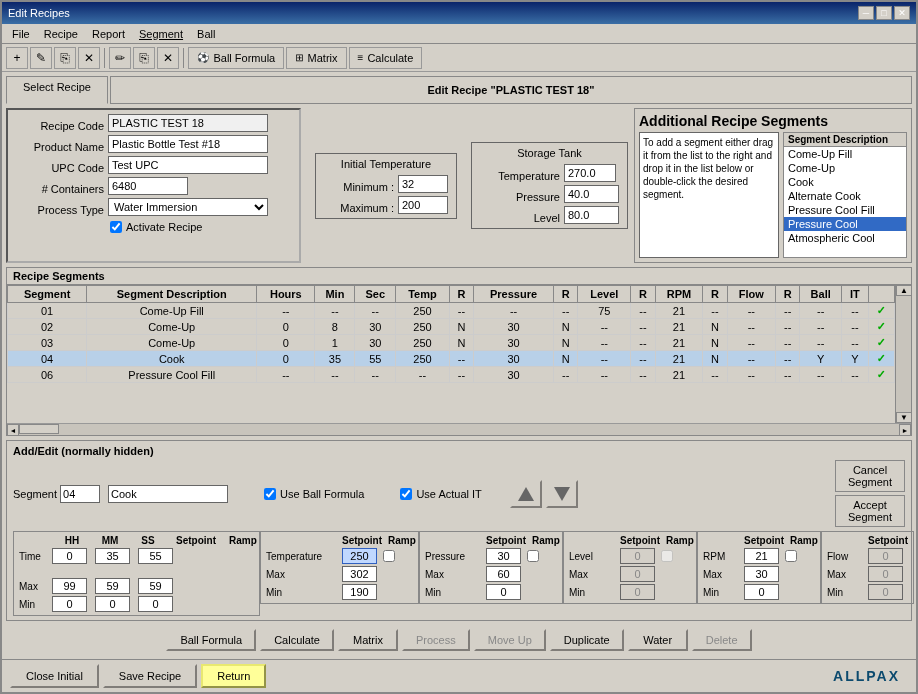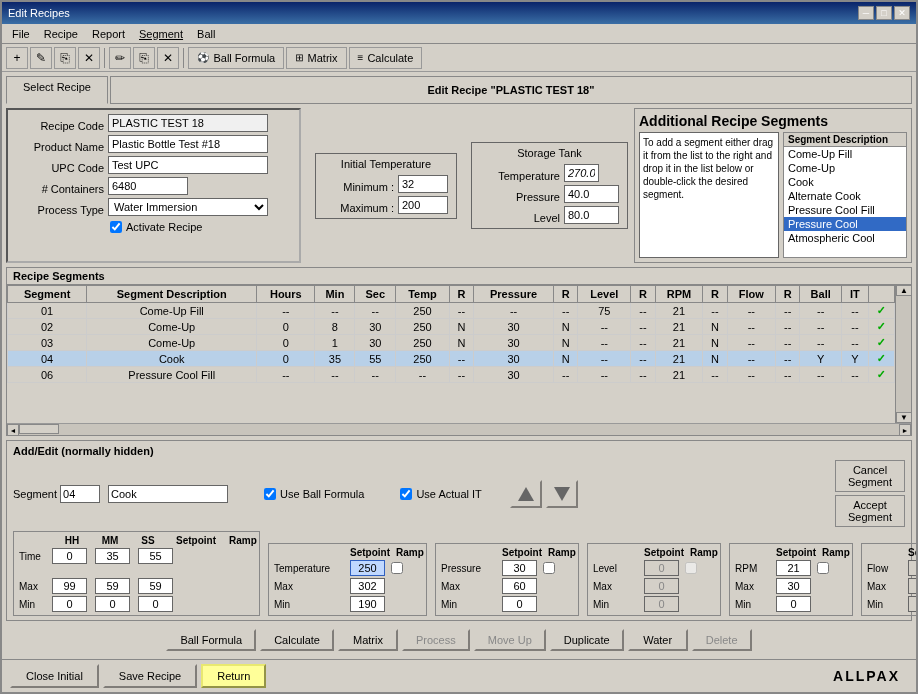--- a/index.html
+++ b/index.html
@@ -76,21 +76,21 @@
     .ca-btn { padding: 3px 10px; background: #d4d0c8; border: 1px solid #888; cursor: pointer; min-width: 70px; text-align: center; }
     
     .bottom-buttons { display: flex; gap: 4px; justify-content: center; padding: 4px; }
     .bottom-btn { padding: 3px 12px; background: #d4d0c8; border: 2px outset #d4d0c8; cursor: pointer; min-width: 60px; text-align: center; }
     .bottom-btn.disabled { color: #888; cursor: default; }
     
     .footer-buttons { display: flex; gap: 4px; justify-content: flex-end; padding: 4px 8px; border-top: 1px solid #888; align-items: center; }
     .footer-btn { padding: 4px 14px; background: #d4d0c8; border: 2px outset #d4d0c8; cursor: pointer; }
     .footer-btn.yellow { background: #ffff99; border: 2px outset #e8e870; }
     
-    .allpax-logo { margin-left: auto; font-weight: bold; font-size: 14px; color: #000000; letter-spacing: 2px; background: #d4d0c8; padding: 2px 8px; }
+    .allpax-logo { margin-left: auto; font-weight: bold; font-size: 14px; color: #0c4a6e; letter-spacing: 2px; background: #d4d0c8; padding: 2px 8px; }
     
     .check-input { width: 12px; height: 12px; }
     
     .green-check { color: #00aa00; font-weight: bold; }
     
     .seg-nav-btn { width: 16px; background: #d4d0c8; border: 1px solid #888; cursor: pointer; display: flex; align-items: center; justify-content: center; font-size: 8px; }
     
     .triangle-up { width: 0; height: 0; border-left: 8px solid transparent; border-right: 8px solid transparent; border-bottom: 14px solid #666; display: inline-block; }
     .triangle-down { width: 0; height: 0; border-left: 8px solid transparent; border-right: 8px solid transparent; border-top: 14px solid #666; display: inline-block; }
     
@@ -204,21 +204,21 @@
             <input class="field-input" style="width: 50px;" value="200">
           </div>
         </div>
       </div>
 
       <div style="display:flex; flex-direction:column; justify-content:center; gap:3px;">
         <div class="storage-tank-group">
           <div class="group-title">Storage Tank</div>
           <div class="field-row">
             <span class="field-label" style="width:80px;">Temperature</span>
-            <input class="field-input" style="width: 35px; font-style: italic;" value="270.0">
+            <input class="field-input" style="width: 52px;" value="270.0">
           </div>
           <div class="field-row">
             <span class="field-label" style="width:80px;">Pressure</span>
             <input class="field-input" style="width: 55px;" value="40.0">
           </div>
           <div class="field-row">
             <span class="field-label" style="width:80px;">Level</span>
             <input class="field-input" style="width: 55px;" value="80.0">
           </div>
         </div>
@@ -417,21 +417,21 @@
           <div class="funnel-btn">
             <div class="triangle-down"></div>
           </div>
         </div>
         <div class="cancel-accept-btns" style="margin-left:auto;">
           <div class="ca-btn">Cancel<br>Segment</div>
           <div class="ca-btn">Accept<br>Segment</div>
         </div>
       </div>
 
-      <div style="display:flex; gap:8px; align-items:flex-end; margin-top:3px;">
+      <div style="display:flex; gap:0; align-items:flex-start; margin-top:3px;">
 
         <div style="border:1px solid #888; padding:3px 5px;">
           <div style="display:flex; gap:8px; margin-bottom:2px;">
             <span style="width:30px;"></span>
             <span class="ae-col-header" style="width:30px;">HH</span>
             <span class="ae-col-header" style="width:30px;">MM</span>
             <span class="ae-col-header" style="width:30px;">SS</span>
             <span class="ae-col-header" style="width:50px;">Setpoint</span>
             <span class="ae-col-header" style="width:25px;">Ramp</span>
           </div>

